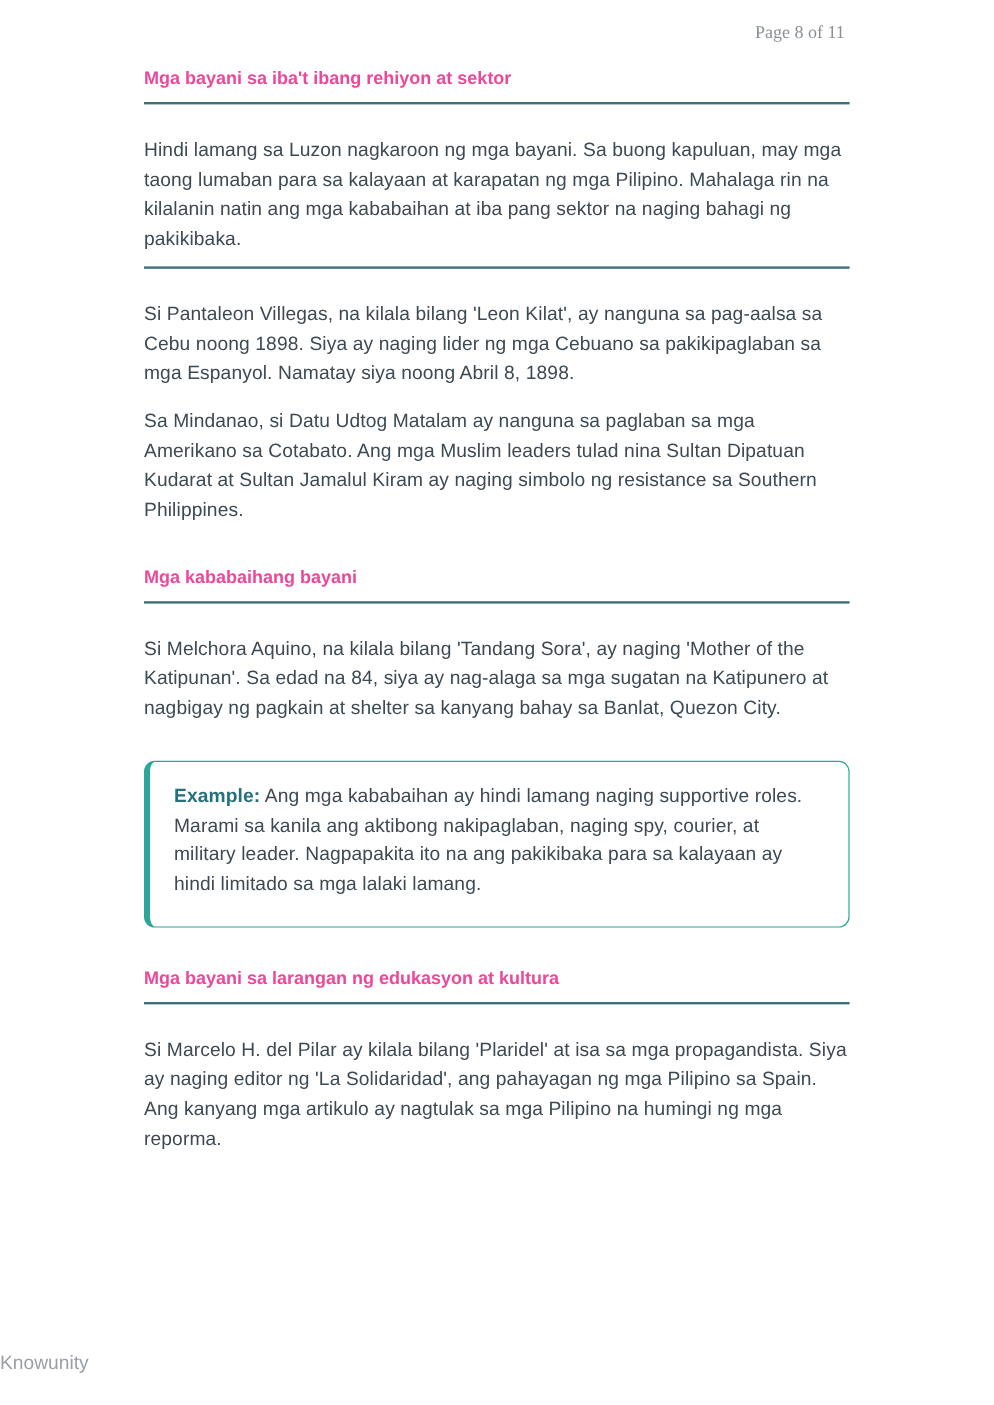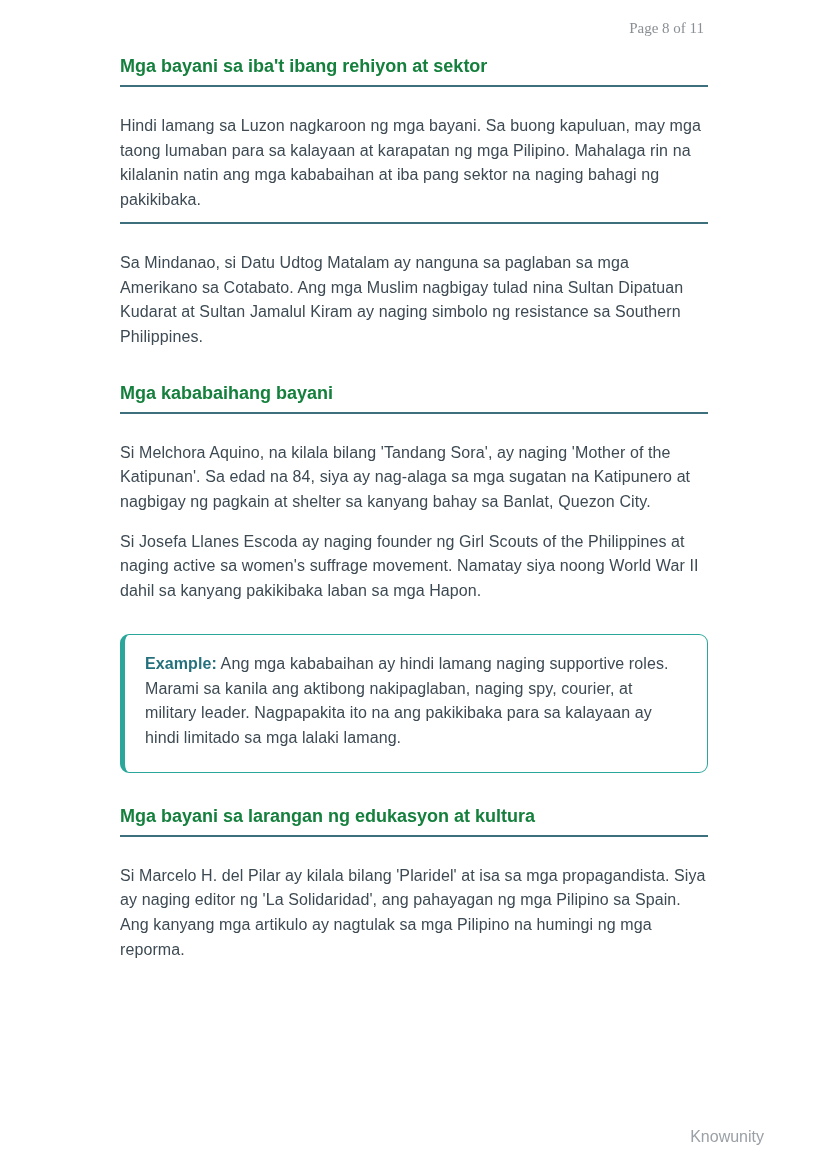--- a/index.html
+++ b/index.html
@@ -20,22 +20,22 @@
     font-size: 15px;
     color: #8a8f94;
   }
   .content {
     position: absolute;
     left: 120px;
     top: 56px;
     width: 588px;
   }
   .section-heading {
-    color: #15803d;
-    font-size: 18px;
+    color: #ec4899;
+    font-size: 15px;
     font-weight: bold;
     line-height: 20px;
     margin-top: 33px;
   }
   .section:first-child .section-heading { margin-top: 0; }
   .heading-rule {
     border: none;
     border-top: 2px solid #3d6f7c;
     margin: 9px 0 0 0;
     height: 0;
@@ -64,21 +64,21 @@
   }
   .example-label {
     color: #25707d;
     font-weight: bold;
   }
   .footer-brand {
     position: absolute;
     left: 0;
     right: 0;
     top: 1128px;
-    text-align: right;
+    text-align: left;
     color: #9aa0a6;
     font-size: 16px;
   }
 </style>
 </head>
 <body>
 
 <div class="page">
 
   <div class="page-indicator">Page 8 of 11</div>
@@ -86,28 +86,28 @@
   <div class="content">
 
     <div class="section">
       <div class="section-heading">Mga bayani sa iba't ibang rehiyon at sektor</div>
       <hr class="heading-rule">
       <p class="body-text">Hindi lamang sa Luzon nagkaroon ng mga bayani. Sa buong kapuluan, may mga taong lumaban para sa kalayaan at karapatan ng mga Pilipino. Mahalaga rin na kilalanin natin ang mga kababaihan at iba pang sektor na naging bahagi ng pakikibaka.</p>
     </div>
 
     <div class="section">
       <hr class="heading-rule">
-      <p class="body-text">Sa Mindanao, si Datu Udtog Matalam ay nanguna sa paglaban sa mga Amerikano sa Cotabato. Ang mga Muslim nagbigay tulad nina Sultan Dipatuan Kudarat at Sultan Jamalul Kiram ay naging simbolo ng resistance sa Southern Philippines.</p>
+      <p class="body-text">Si Pantaleon Villegas, na kilala bilang 'Leon Kilat', ay nanguna sa pag-aalsa sa Cebu noong 1898. Siya ay naging lider ng mga Cebuano sa pakikipaglaban sa mga Espanyol. Namatay siya noong Abril 8, 1898.</p>
+      <p class="body-text">Sa Mindanao, si Datu Udtog Matalam ay nanguna sa paglaban sa mga Amerikano sa Cotabato. Ang mga Muslim leaders tulad nina Sultan Dipatuan Kudarat at Sultan Jamalul Kiram ay naging simbolo ng resistance sa Southern Philippines.</p>
     </div>
 
     <div class="section">
       <div class="section-heading">Mga kababaihang bayani</div>
       <hr class="heading-rule">
       <p class="body-text">Si Melchora Aquino, na kilala bilang 'Tandang Sora', ay naging 'Mother of the Katipunan'. Sa edad na 84, siya ay nag-alaga sa mga sugatan na Katipunero at nagbigay ng pagkain at shelter sa kanyang bahay sa Banlat, Quezon City.</p>
-      <p class="body-text">Si Josefa Llanes Escoda ay naging founder ng Girl Scouts of the Philippines at naging active sa women's suffrage movement. Namatay siya noong World War II dahil sa kanyang pakikibaka laban sa mga Hapon.</p>
       <div class="example-box">
         <p class="example-text"><span class="example-label">Example:</span><span> Ang mga kababaihan ay hindi lamang naging supportive roles. Marami sa kanila ang aktibong nakipaglaban, naging spy, courier, at military leader. Nagpapakita ito na ang pakikibaka para sa kalayaan ay hindi limitado sa mga lalaki lamang.</span></p>
       </div>
     </div>
 
     <div class="section">
       <div class="section-heading">Mga bayani sa larangan ng edukasyon at kultura</div>
       <hr class="heading-rule">
       <p class="body-text">Si Marcelo H. del Pilar ay kilala bilang 'Plaridel' at isa sa mga propagandista. Siya ay naging editor ng 'La Solidaridad', ang pahayagan ng mga Pilipino sa Spain. Ang kanyang mga artikulo ay nagtulak sa mga Pilipino na humingi ng mga reporma.</p>
     </div>

